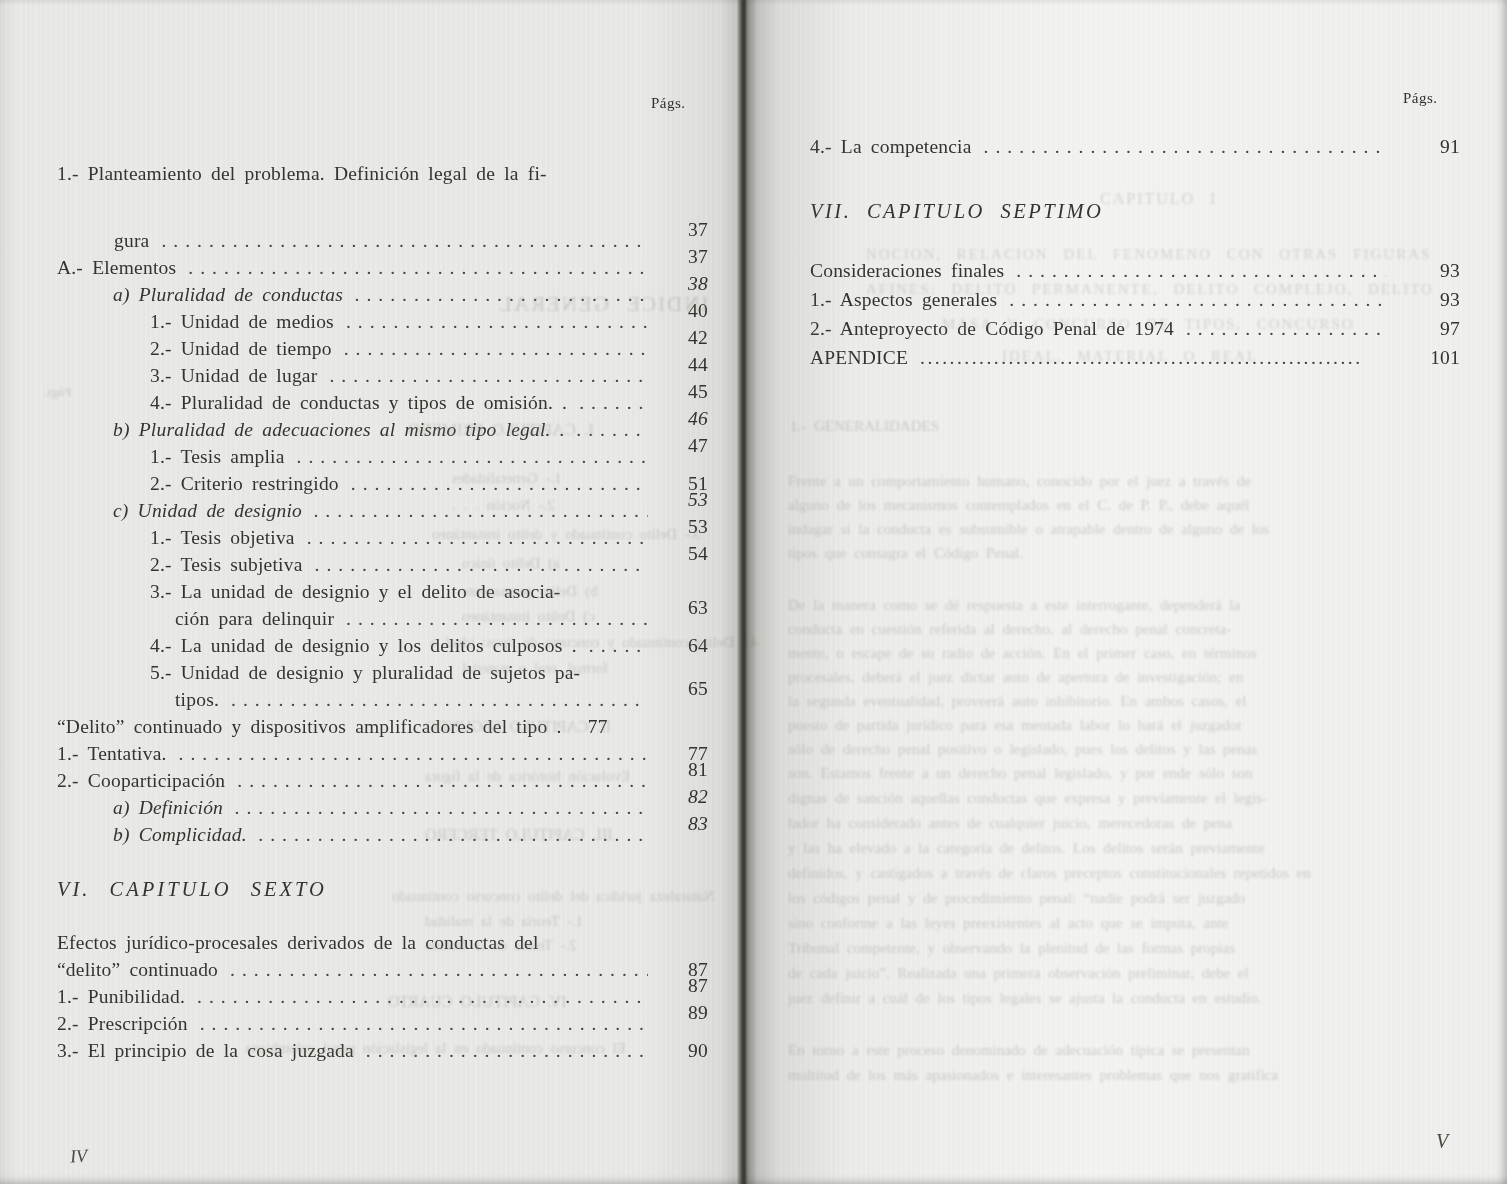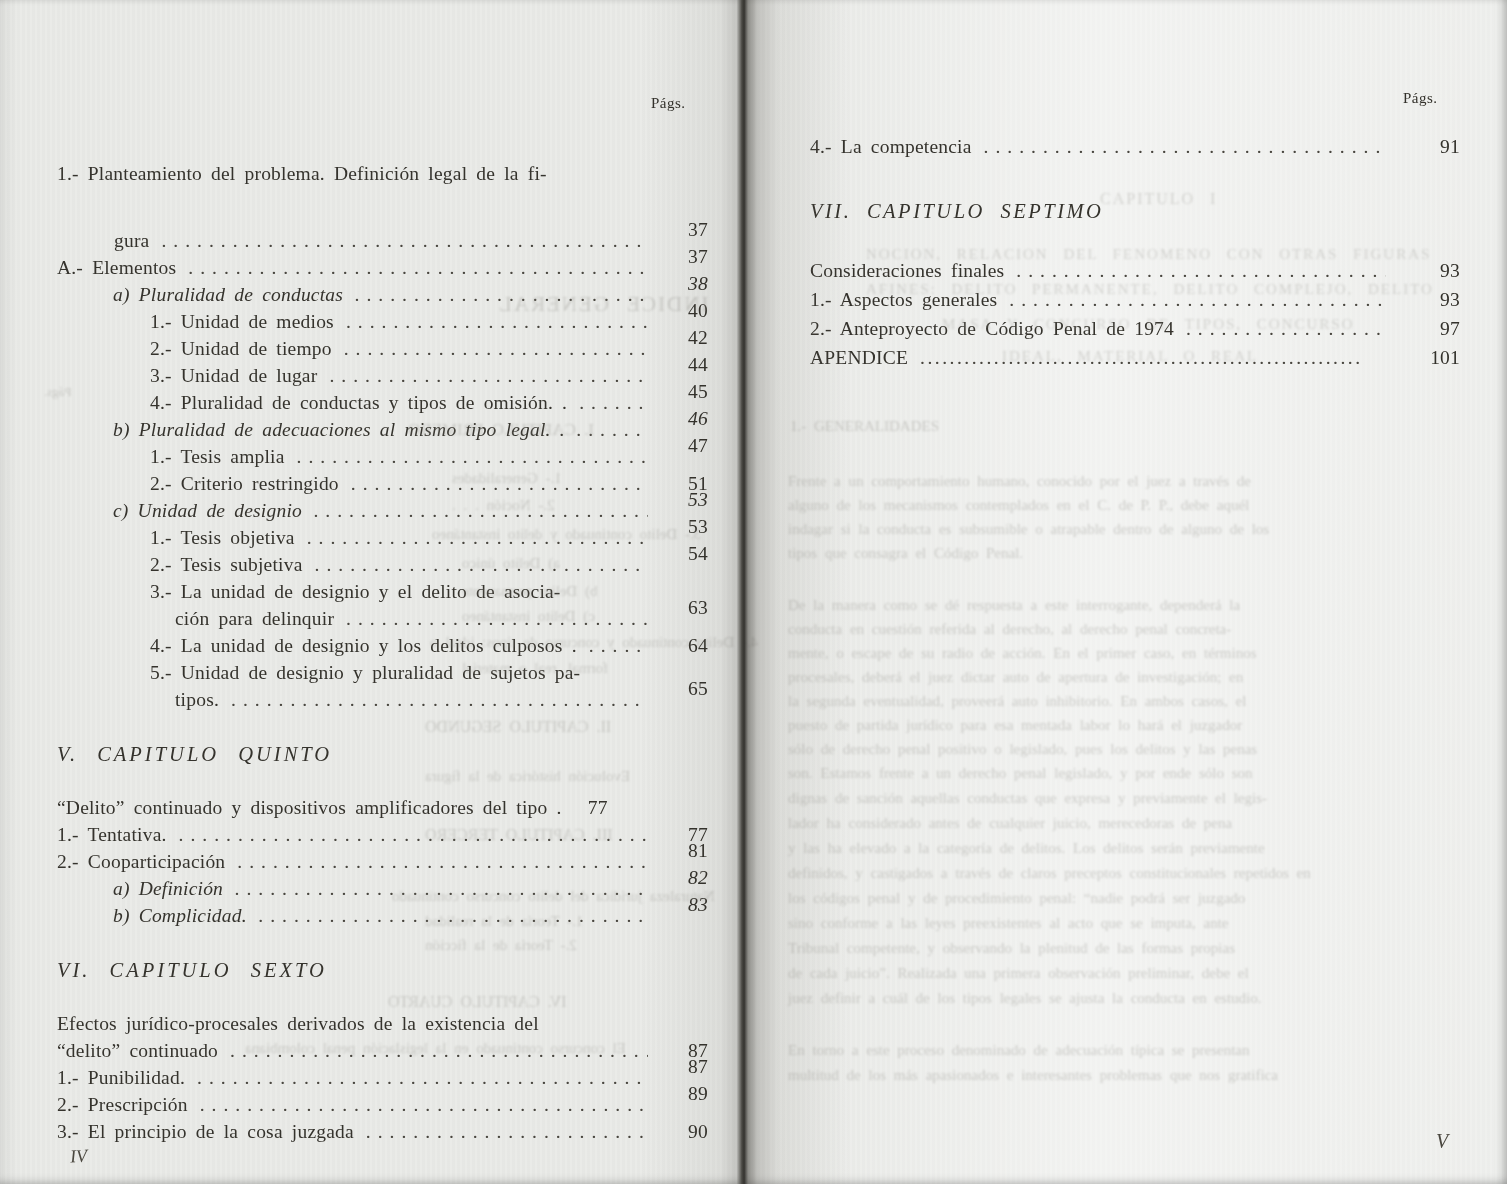--- a/index.html
+++ b/index.html
@@ -155,23 +155,20 @@
         <span class="num">64</span>
       </div>
       <div class="row ind-2">
         <span>5.- Unidad de designio y pluralidad de sujetos pa-</span>
       </div>
       <div class="row ind-c2">
         <span>tipos.</span>
         <span class="leader">............................................................</span>
         <span class="num raise">65</span>
       </div>
-      <div class="row heading ind-0">
-        <span>V. CAPITULO QUINTO</span>
-      </div>
       <div class="row ind-0">
         <span>“Delito” continuado y dispositivos amplificadores del tipo .</span>
         <span class="num">77</span>
       </div>
       <div class="row ind-0">
         <span>1.- Tentativa.</span>
         <span class="leader">............................................................</span>
         <span class="num">77</span>
       </div>
       <div class="row ind-0">
@@ -186,21 +183,21 @@
       </div>
       <div class="row ind-1 it">
         <span>b) Complicidad.</span>
         <span class="leader">............................................................</span>
         <span class="num raise">83</span>
       </div>
       <div class="row heading ind-0">
         <span>VI. CAPITULO SEXTO</span>
       </div>
       <div class="row ind-0">
-        <span>Efectos jurídico-procesales derivados de la existencia del</span>
+        <span>Efectos jurídico-procesales derivados de la conductas del</span>
       </div>
       <div class="row ind-0">
         <span>“delito” continuado</span>
         <span class="leader">............................................................</span>
         <span class="num">87</span>
       </div>
       <div class="row ind-0">
         <span>1.- Punibilidad.</span>
         <span class="leader">............................................................</span>
         <span class="num raise">87</span>

